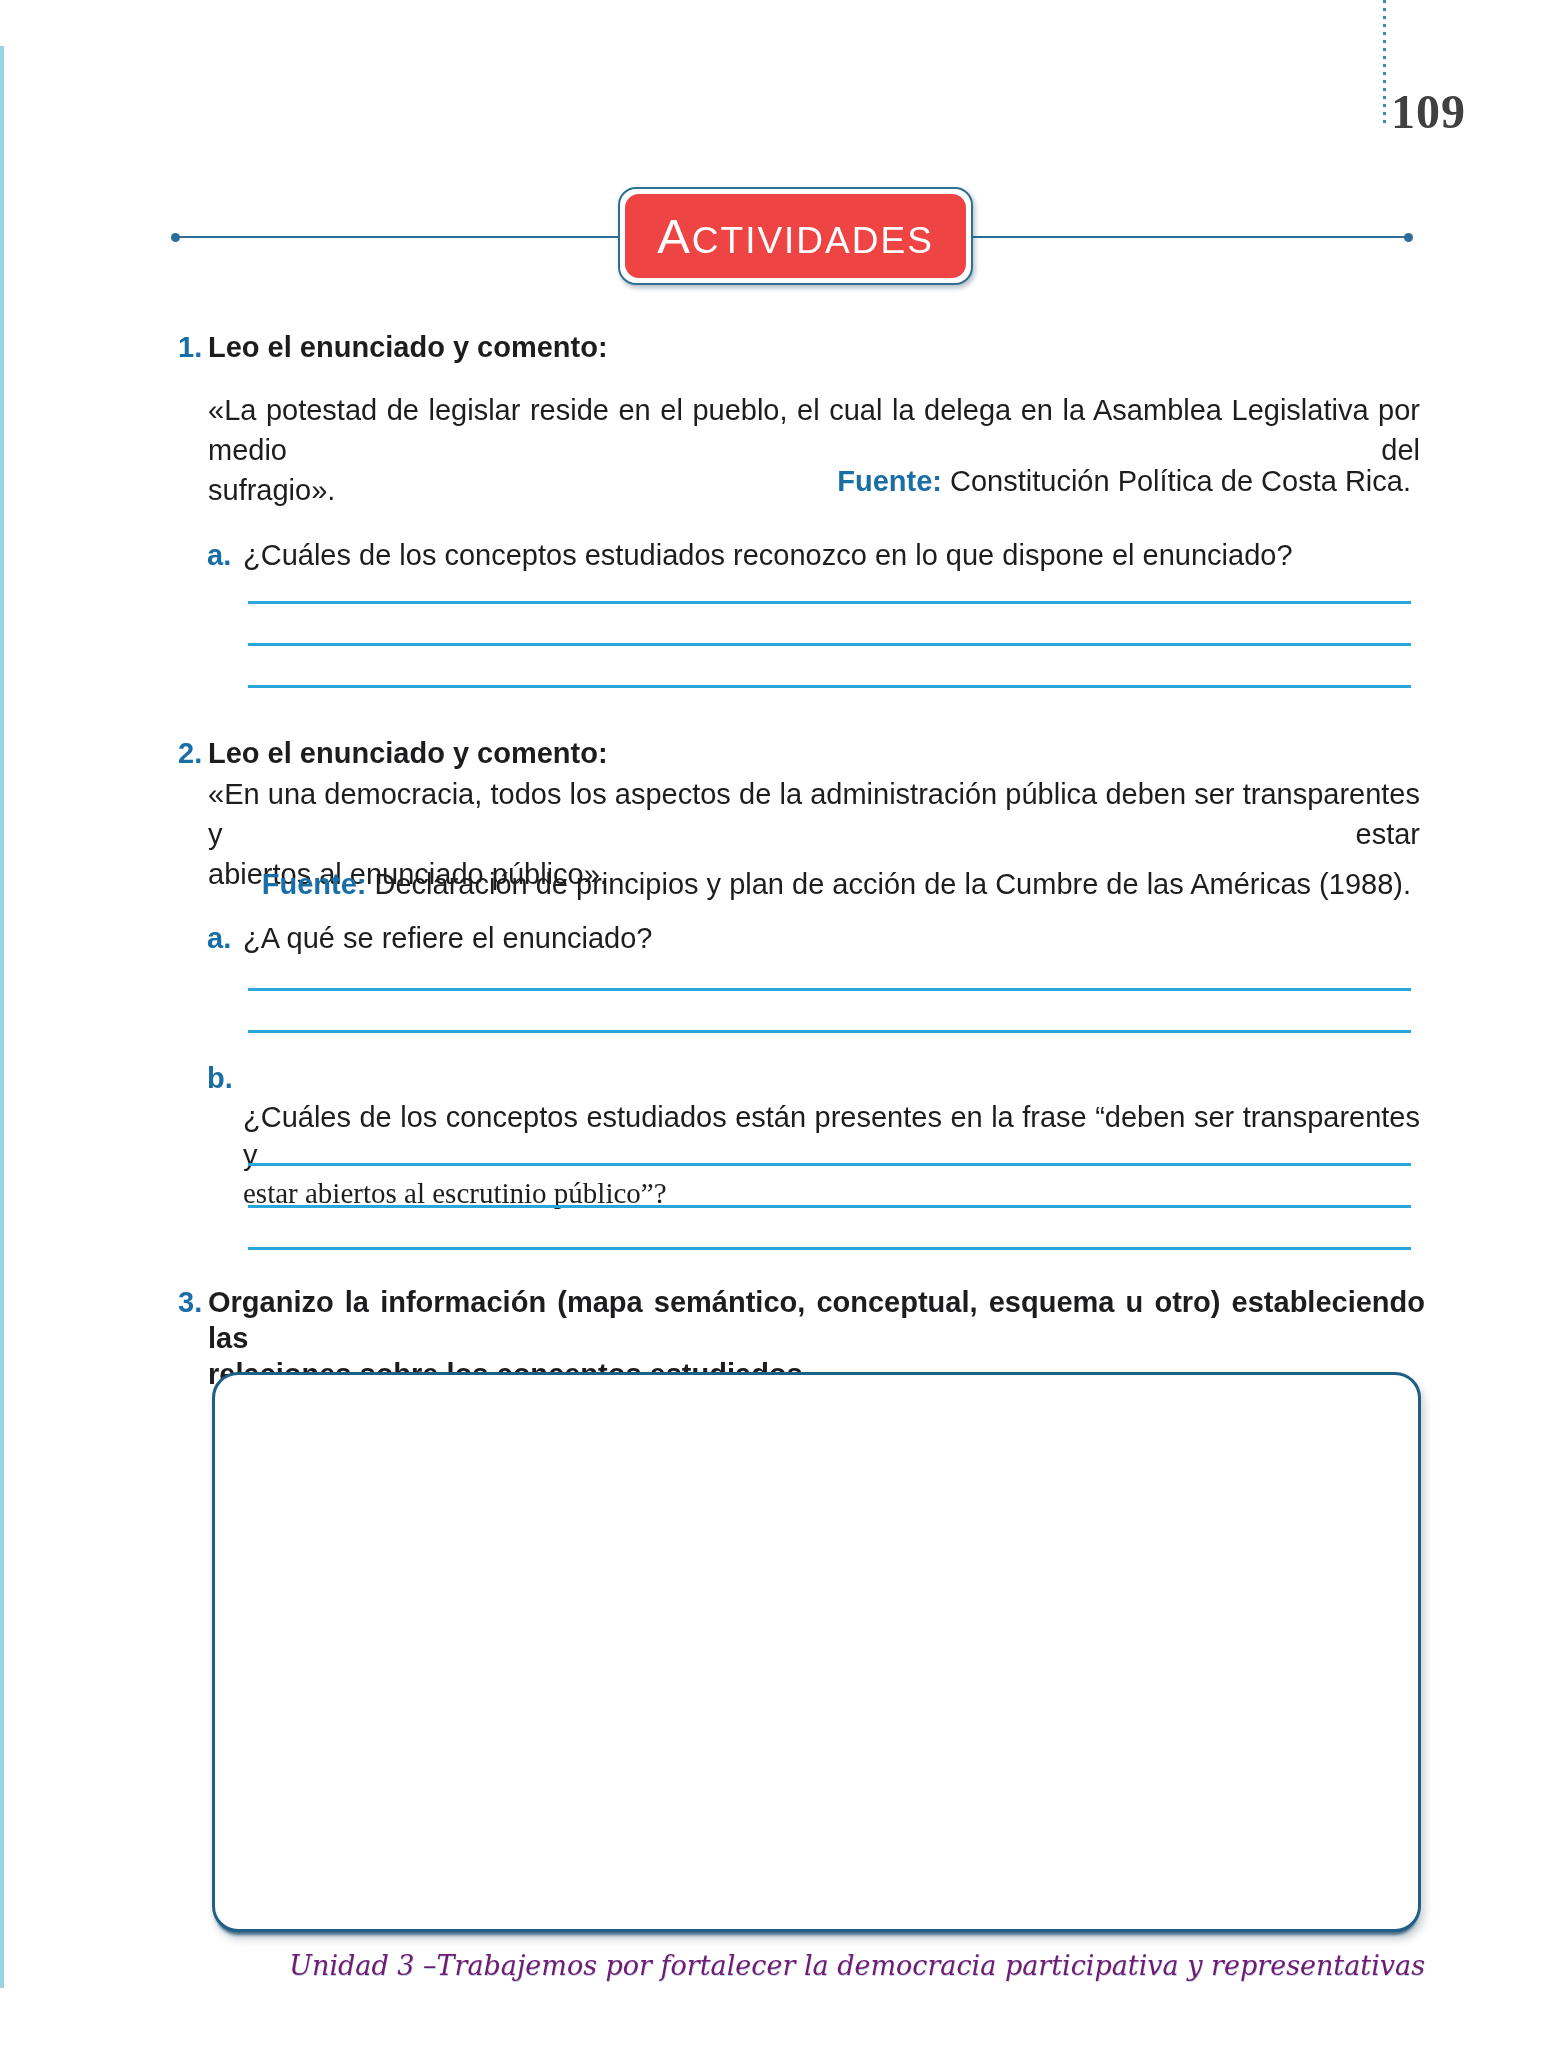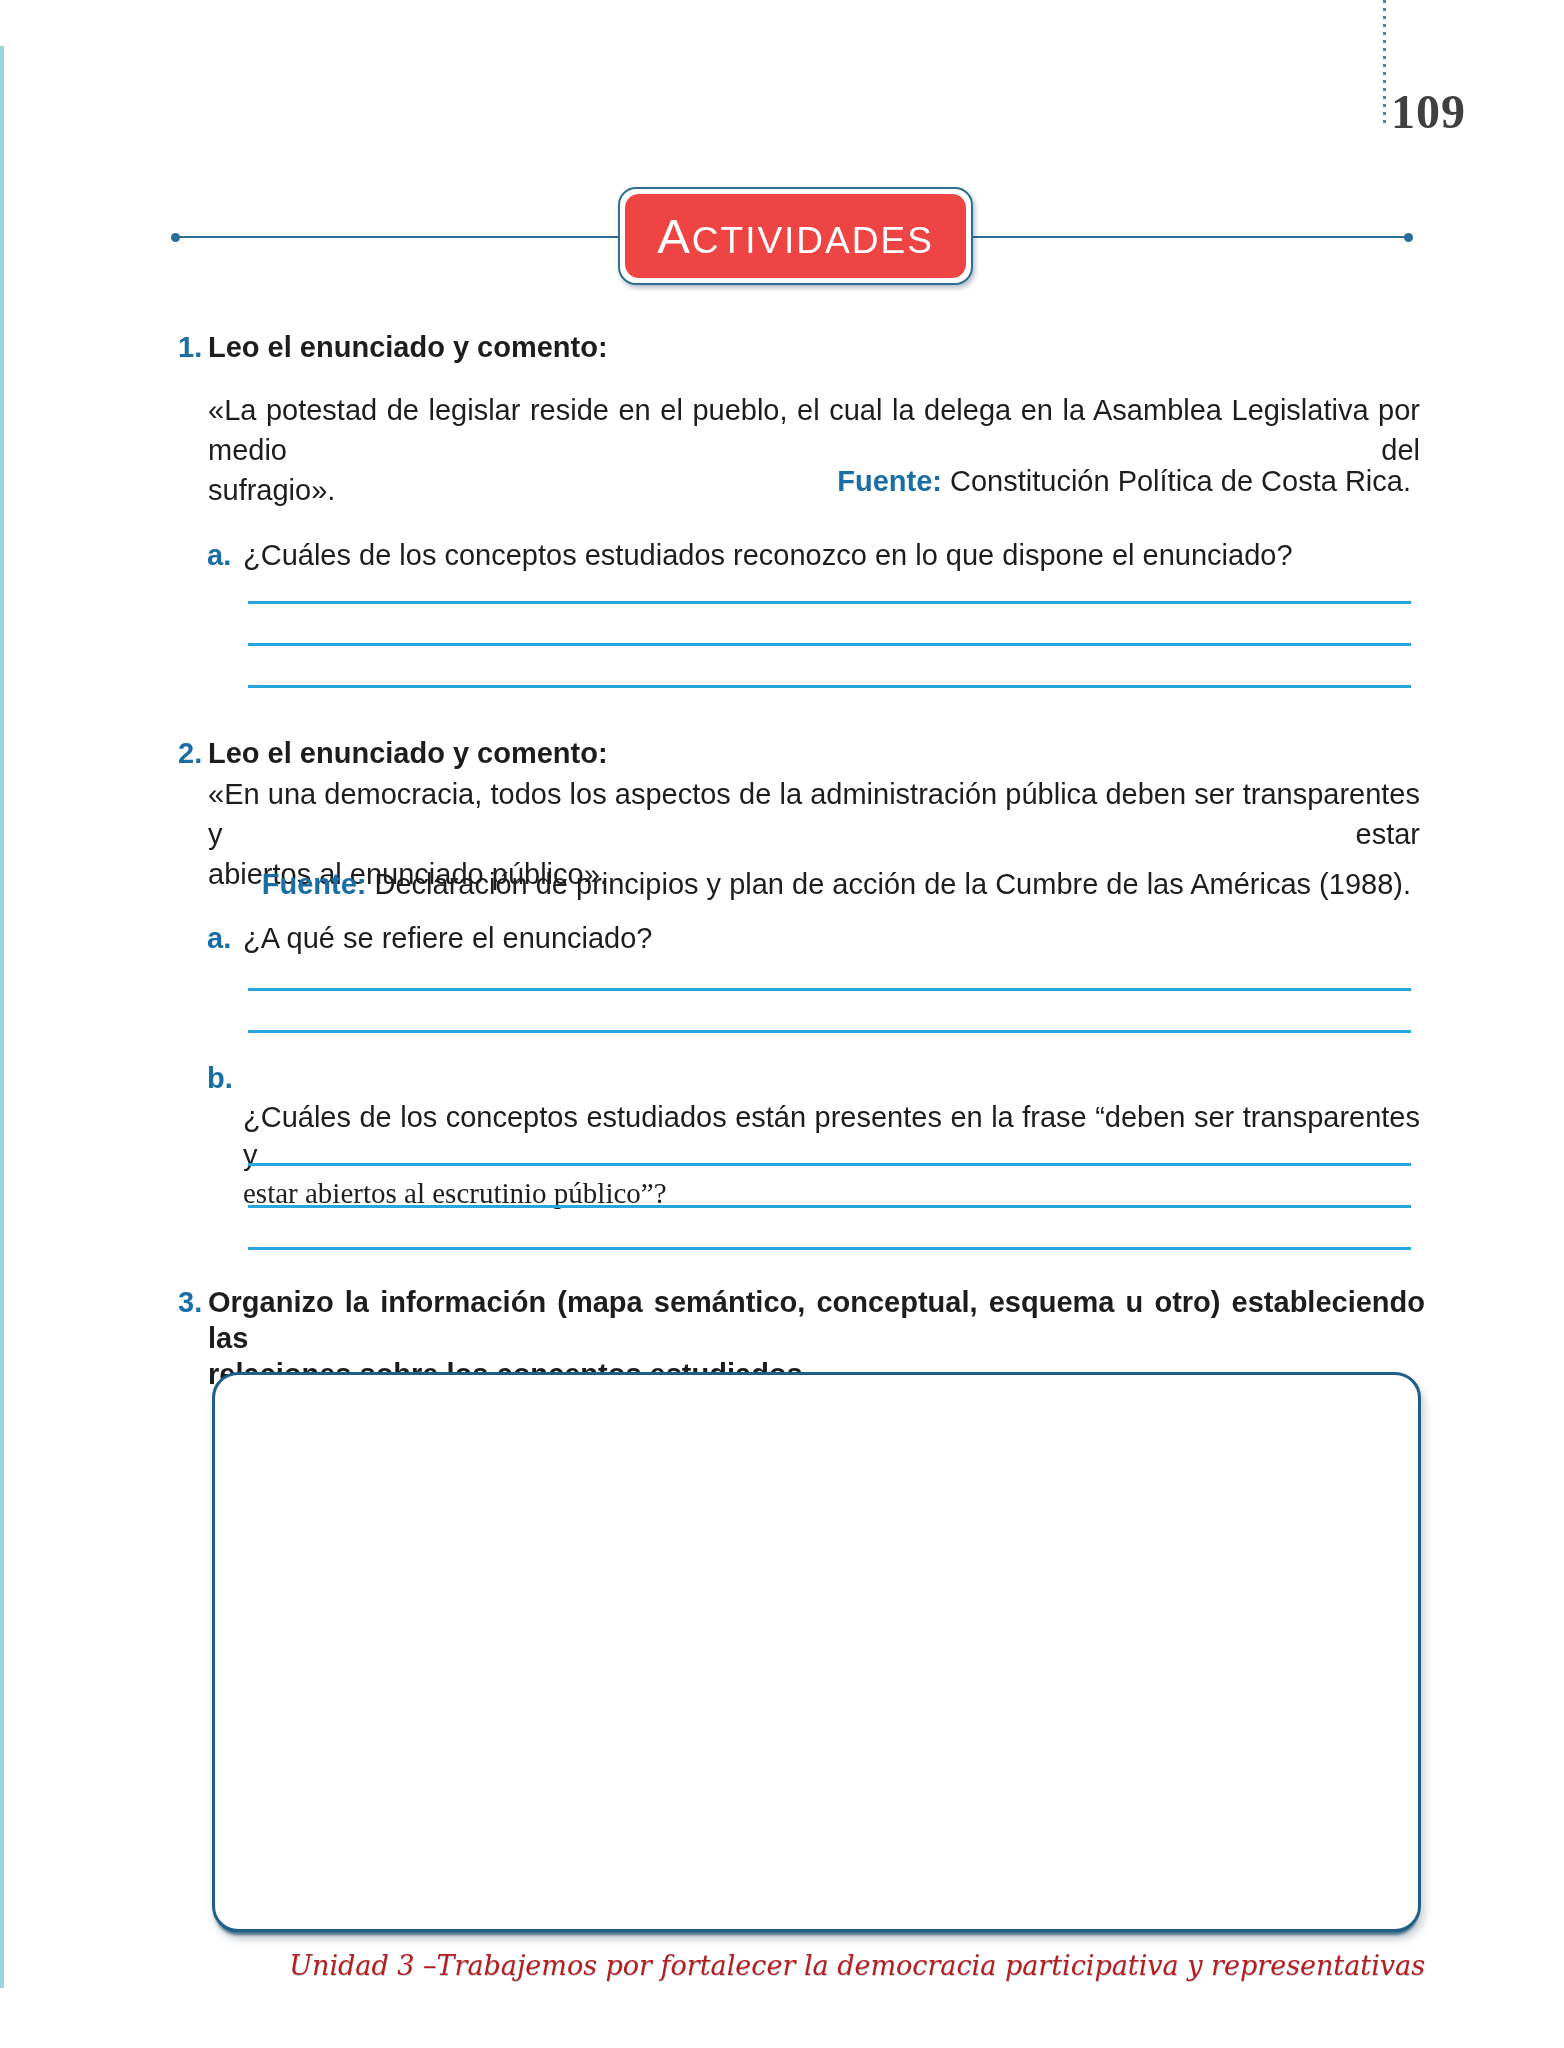--- a/index.html
+++ b/index.html
@@ -43,21 +43,21 @@
   .answer-line { height:3px; background:#27a5dd; left:248px; width:1163px; }
   .source-line { left:208px; width:1203px; text-align:right; }
   .workspace-box {
     left:212px; top:1372px; width:1209px; height:560px; background:#ffffff;
     border:3px solid #1f5f86; border-radius:26px;
     box-shadow:0 6px 3px -3px rgba(23,77,110,0.75), 3px 7px 8px rgba(90,110,125,0.35);
   }
   .footer-caption {
     right:139px; top:1950px; white-space:nowrap;
     font-family:"DejaVu Serif", serif; font-style:italic; font-size:27px;
-    color:#b91c1c; text-shadow:0.5px 0.5px 0.5px rgba(138,175,196,0.55);margin-left:8px;
+    color:#701a75; text-shadow:0.5px 0.5px 0.5px rgba(138,175,196,0.55);margin-left:8px;
   }
 </style>
 </head>
 <body>
 
 <div id="page">
 
   <div class="abs left-bar"></div>
   <div class="abs dotted-line"></div>
   <div class="abs page-number">109</div>

